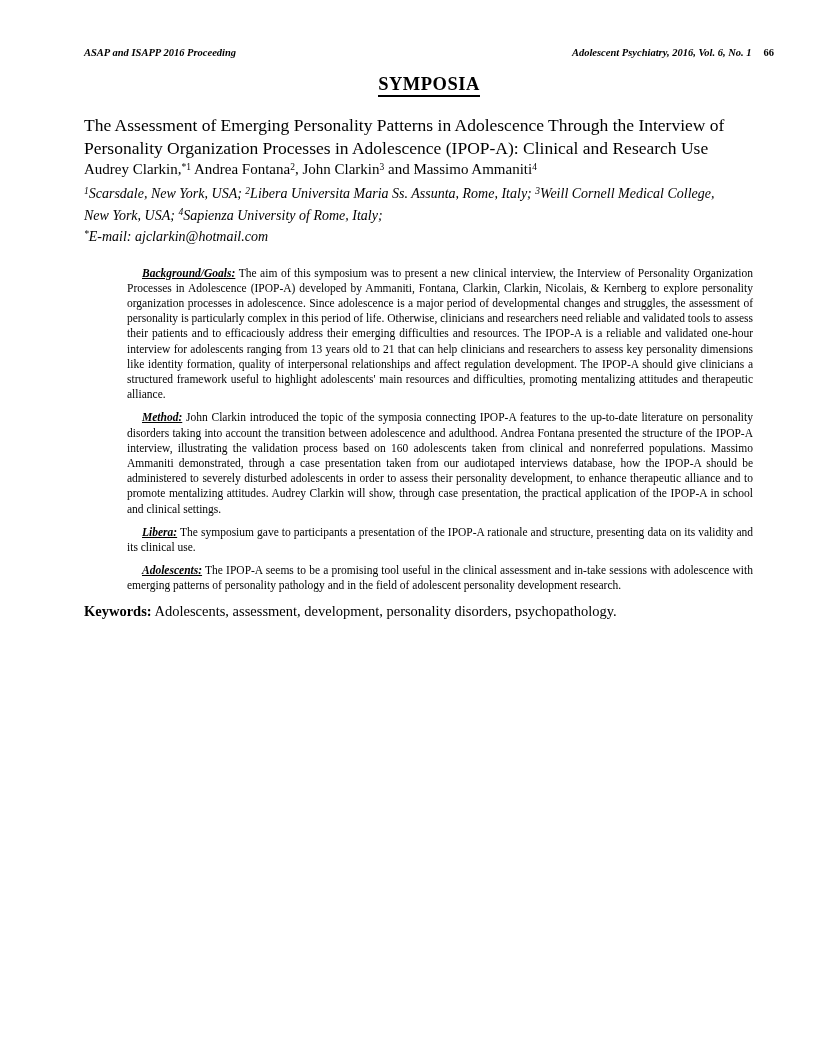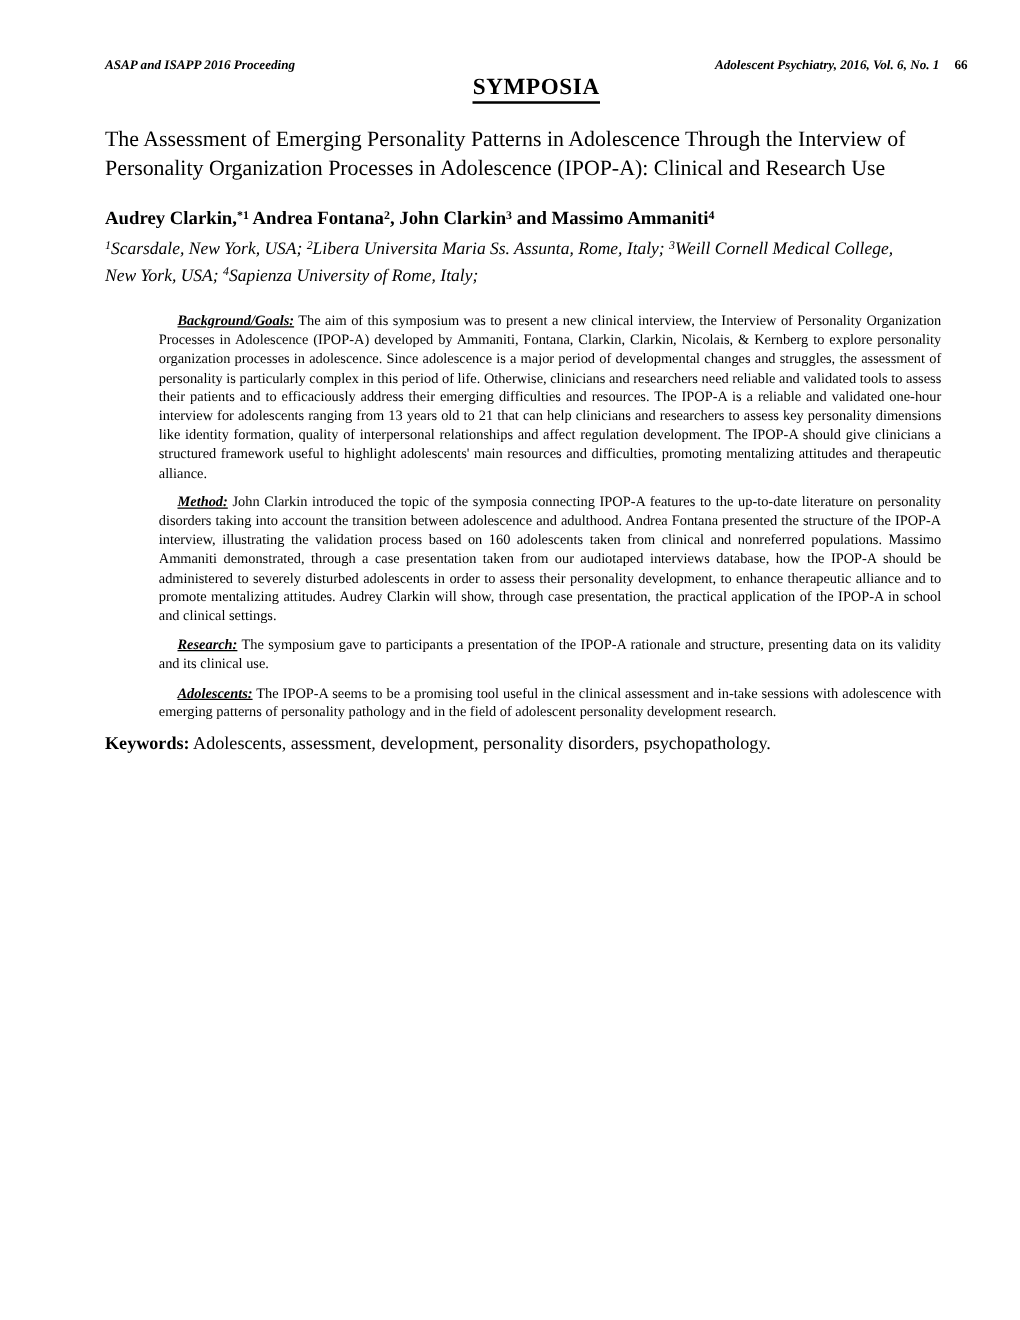--- a/index.html
+++ b/index.html
@@ -21,43 +21,41 @@
     font-size: 10.5px;
     font-weight: bold;
     font-style: italic;
     line-height: 13px;
   }
   .running-head .page-num {
     font-style: normal;
     margin-left: 12px;
   }
   .section-heading {
-    margin-top: 0;
+    margin-top: 14px;
     text-align: center;
     font-size: 18.5px;
     font-weight: bold;
     line-height: 23px;
   }
   .section-heading .underlined {
     border-bottom: 2px solid #000;
     padding-bottom: 1px;
     letter-spacing: 0.5px;
   }
   .article-title {
     margin-top: 18px;
     font-size: 17.5px;
     font-weight: normal;
     line-height: 23px;
     max-width: 690px;
   }
   .authors {
-    margin-top: 20px;
     font-size: 15px;
     line-height: 19px;
-    font-weight: bold;
   }
   sup.auth-sup, sup.affil-sup {
     font-size: 9.5px;
     line-height: 0;
     position: relative;
     top: -0.45em;
     vertical-align: baseline;
   }
   .affiliations {
     margin-top: 4px;
@@ -109,26 +107,27 @@
   </div>
 
   <div class="article-title">The Assessment of Emerging Personality Patterns in Adolescence Through the Interview of Personality Organization Processes in Adolescence (IPOP-A): Clinical and Research Use</div>
 
   <div class="authors">
     <span>Audrey Clarkin,</span><sup class="auth-sup">*1</sup><span> Andrea Fontana</span><sup class="auth-sup">2</sup><span>, John Clarkin</span><sup class="auth-sup">3</sup><span> and Massimo Ammaniti</span><sup class="auth-sup">4</sup>
   </div>
 
   <div class="affiliations">
     <sup class="affil-sup">1</sup><span>Scarsdale, New York, USA; </span><sup class="affil-sup">2</sup><span>Libera Universita Maria Ss. Assunta, Rome, Italy; </span><sup class="affil-sup">3</sup><span>Weill Cornell Medical College, New York, USA; </span><sup class="affil-sup">4</sup><span>Sapienza University of Rome, Italy;</span>
+    <span class="email-line"><sup class="affil-sup">*</sup><span>E-mail: ajclarkin@hotmail.com</span></span>
   </div>
 
   <div class="abstract">
     <p><span class="sec-label">Background/Goals:</span><span> The aim of this symposium was to present a new clinical interview, the Interview of Personality Organization Processes in Adolescence (IPOP-A) developed by Ammaniti, Fontana, Clarkin, Clarkin, Nicolais, &amp; Kernberg to explore personality organization processes in adolescence. Since adolescence is a major period of developmental changes and struggles, the assessment of personality is particularly complex in this period of life. Otherwise, clinicians and researchers need reliable and validated tools to assess their patients and to efficaciously address their emerging difficulties and resources. The IPOP-A is a reliable and validated one-hour interview for adolescents ranging from 13 years old to 21 that can help clinicians and researchers to assess key personality dimensions like identity formation, quality of interpersonal relationships and affect regulation development. The IPOP-A should give clinicians a structured framework useful to highlight adolescents' main resources and difficulties, promoting mentalizing attitudes and therapeutic alliance.</span></p>
     <p><span class="sec-label">Method:</span><span> John Clarkin introduced the topic of the symposia connecting IPOP-A features to the up-to-date literature on personality disorders taking into account the transition between adolescence and adulthood. Andrea Fontana presented the structure of the IPOP-A interview, illustrating the validation process based on 160 adolescents taken from clinical and nonreferred populations. Massimo Ammaniti demonstrated, through a case presentation taken from our audiotaped interviews database, how the IPOP-A should be administered to severely disturbed adolescents in order to assess their personality development, to enhance therapeutic alliance and to promote mentalizing attitudes. Audrey Clarkin will show, through case presentation, the practical application of the IPOP-A in school and clinical settings.</span></p>
-    <p><span class="sec-label">Research:</span><span> The symposium gave to participants a presentation of the IPOP-A rationale and structure, presenting data on its validity and its clinical use.</span></p>
+    <p><span class="sec-label">Libera:</span><span> The symposium gave to participants a presentation of the IPOP-A rationale and structure, presenting data on its validity and its clinical use.</span></p>
     <p><span class="sec-label">Adolescents:</span><span> The IPOP-A seems to be a promising tool useful in the clinical assessment and in-take sessions with adolescence with emerging patterns of personality pathology and in the field of adolescent personality development research.</span></p>
   </div>
 
   <div class="keywords">
     <span class="kw-label">Keywords:</span><span> Adolescents, assessment, development, personality disorders, psychopathology.</span>
   </div>
 
 </div>
 
 </body></html>

